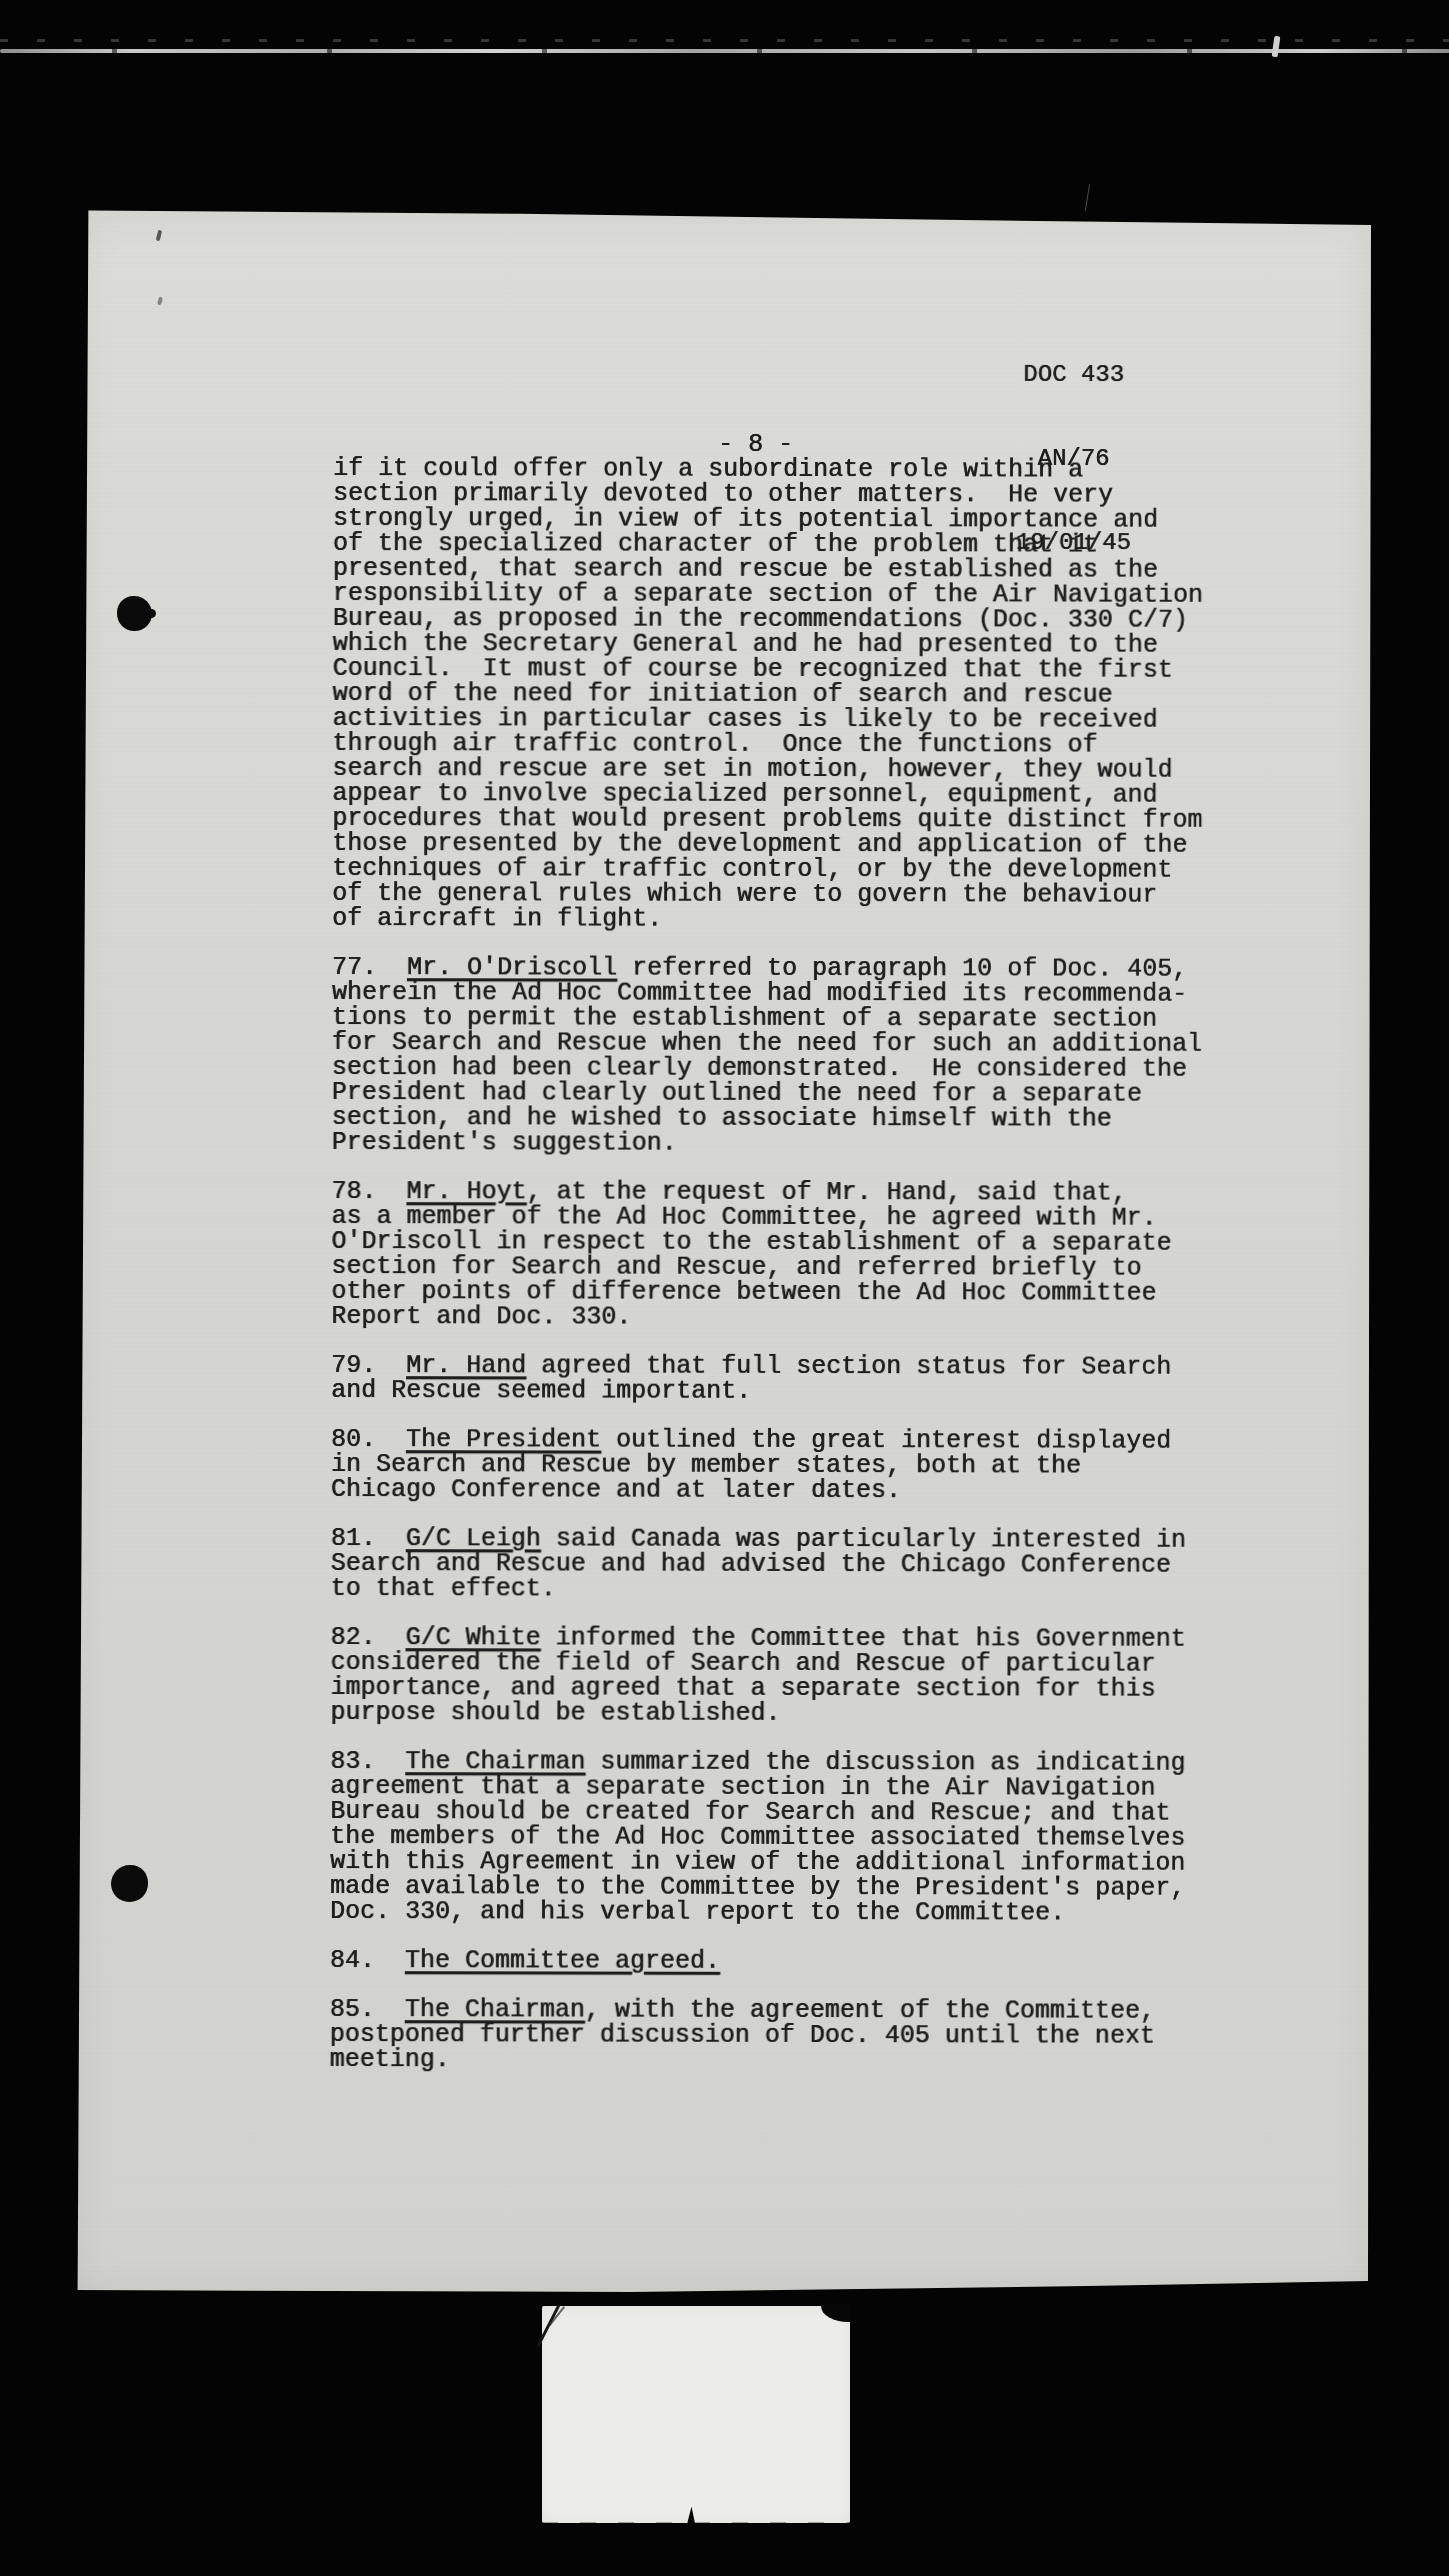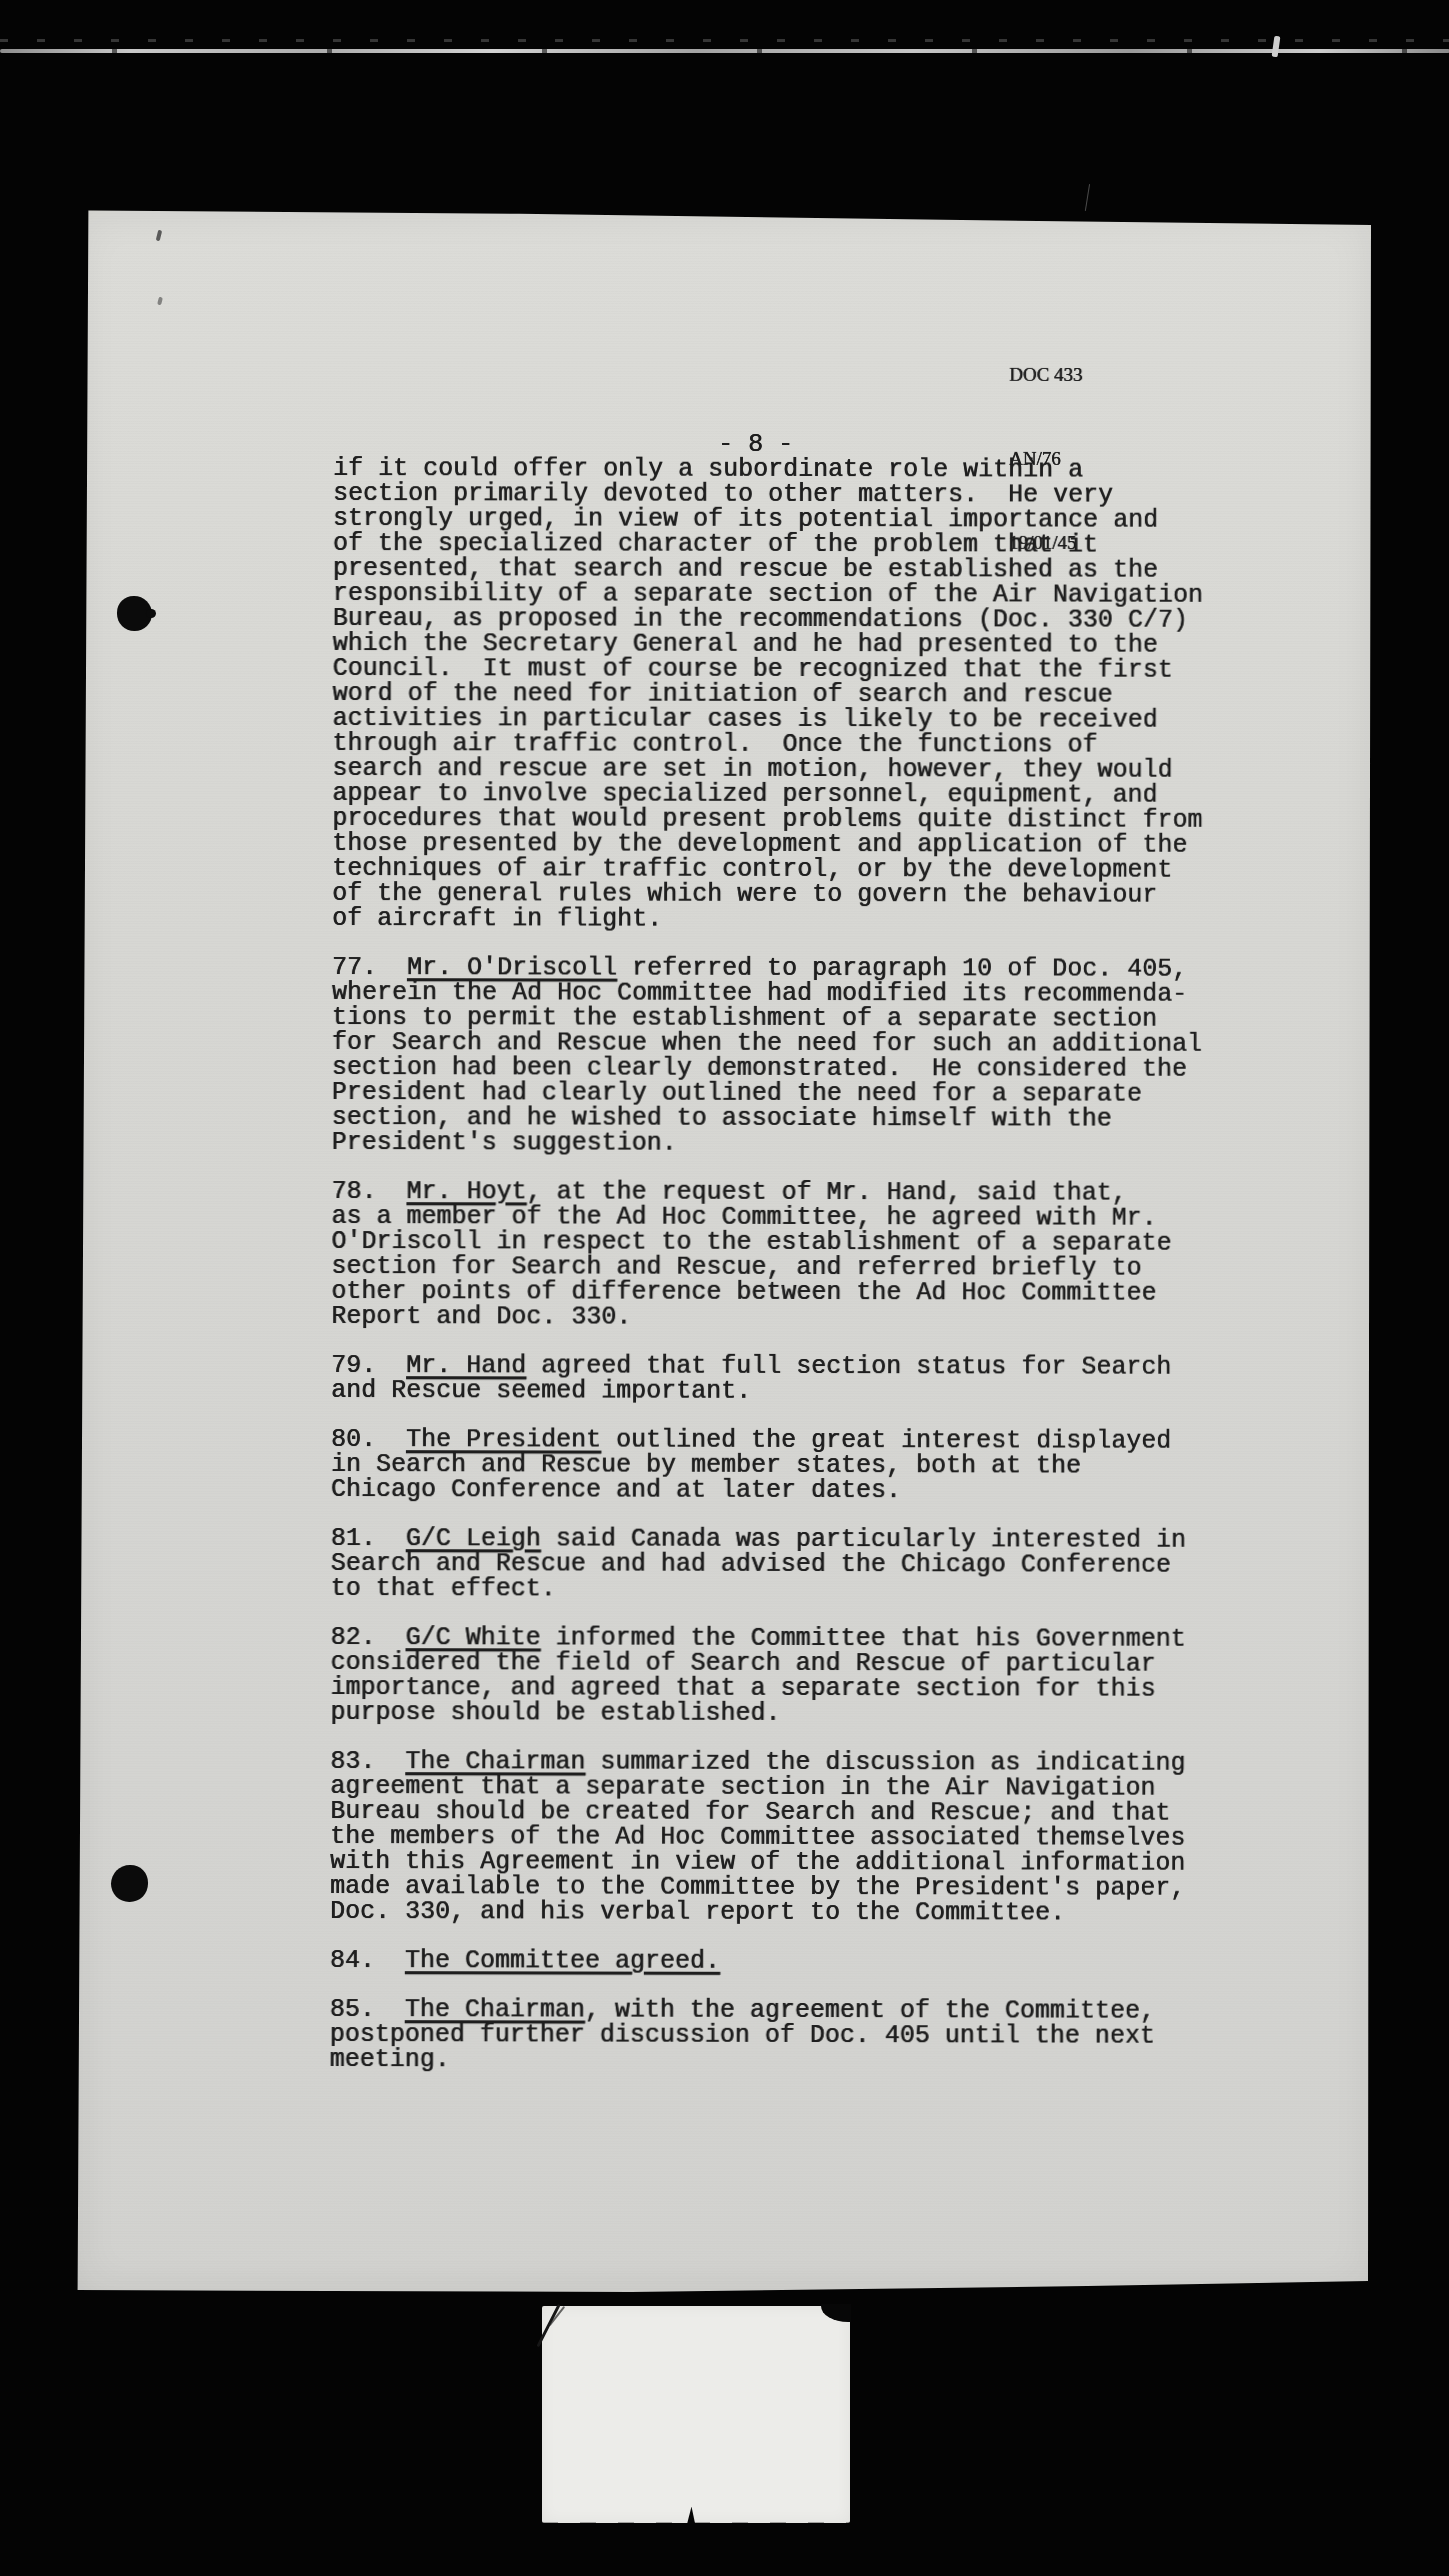--- a/index.html
+++ b/index.html
@@ -32,22 +32,22 @@
   .punch-1{left:40px;top:386px;width:35px;height:35px;}
   .punch-1-bump{position:absolute;left:69px;top:399px;width:9.5px;height:8.8px;background:#0b0b0b;border-radius:50%;}
   .punch-2{left:34px;top:1655px;width:37px;height:37px;border-radius:52% 48% 50% 50%;}
   .tick{position:absolute;width:3.8px;height:10.7px;background:#3a3a3a;border-radius:1.9px;transform:rotate(14deg);}
   .tick-1{left:80px;top:20px;opacity:.8;}
   .tick-2{left:81px;top:87px;opacity:.55;height:8.2px;}
 
   
   .typed{color:#1e1e1e;white-space:pre;filter:blur(0.2px);
     text-shadow:0.4px 0 0 currentColor, 0 0.3px 0 rgba(0,0,0,.55);}
-  .doc-header{position:absolute;left:932px;top:95px;width:129px;text-align:left;
-    font-size:19px;line-height:28px;transform:rotate(.12deg);font-family:Liberation Serif, serif;}
+  .doc-header{position:absolute;left:932px;top:95px;width:129px;text-align:center;
+    font-size:24px;line-height:28px;transform:rotate(.12deg);}
   .page-num{position:absolute;left:641px;top:222px;font-size:25px;line-height:25px;}
   .body-text{position:absolute;left:256px;top:246px;width:960px;font-size:25px;line-height:25px;
     transform:rotate(.12deg);transform-origin:left top;}
   .para{margin-top:24px;}
   .para:first-child{margin-top:0;}
   .line{height:25px;}
   .u{text-decoration:underline;text-decoration-thickness:2.5px;text-underline-offset:4.4px;}
 
   
   .card{position:absolute;left:542px;top:2306px;width:308px;height:217px;background:#ecece9;

